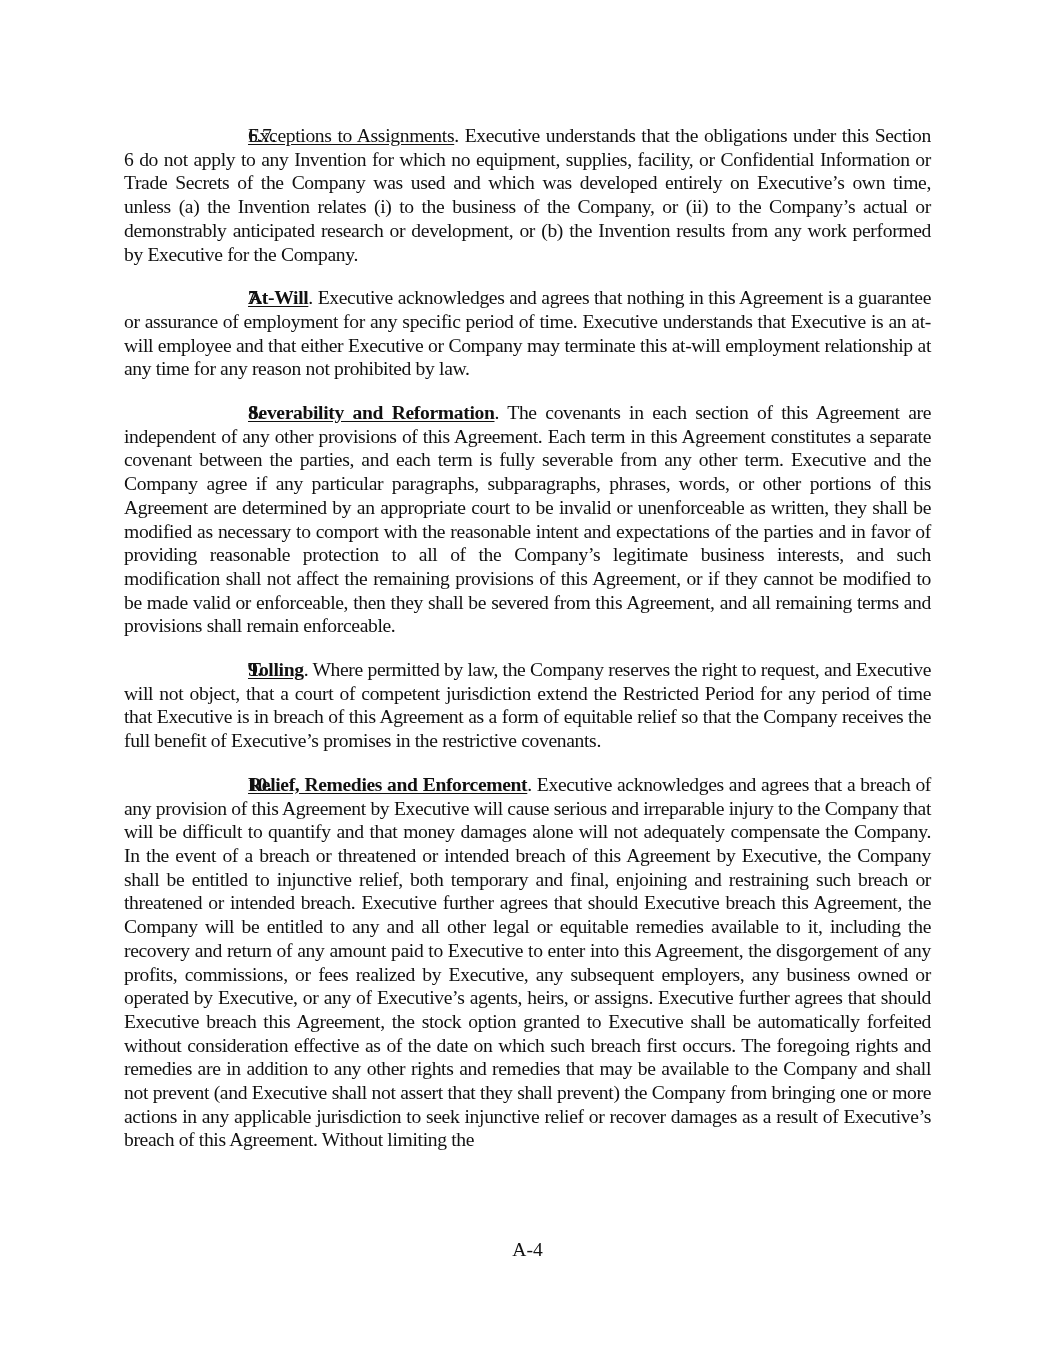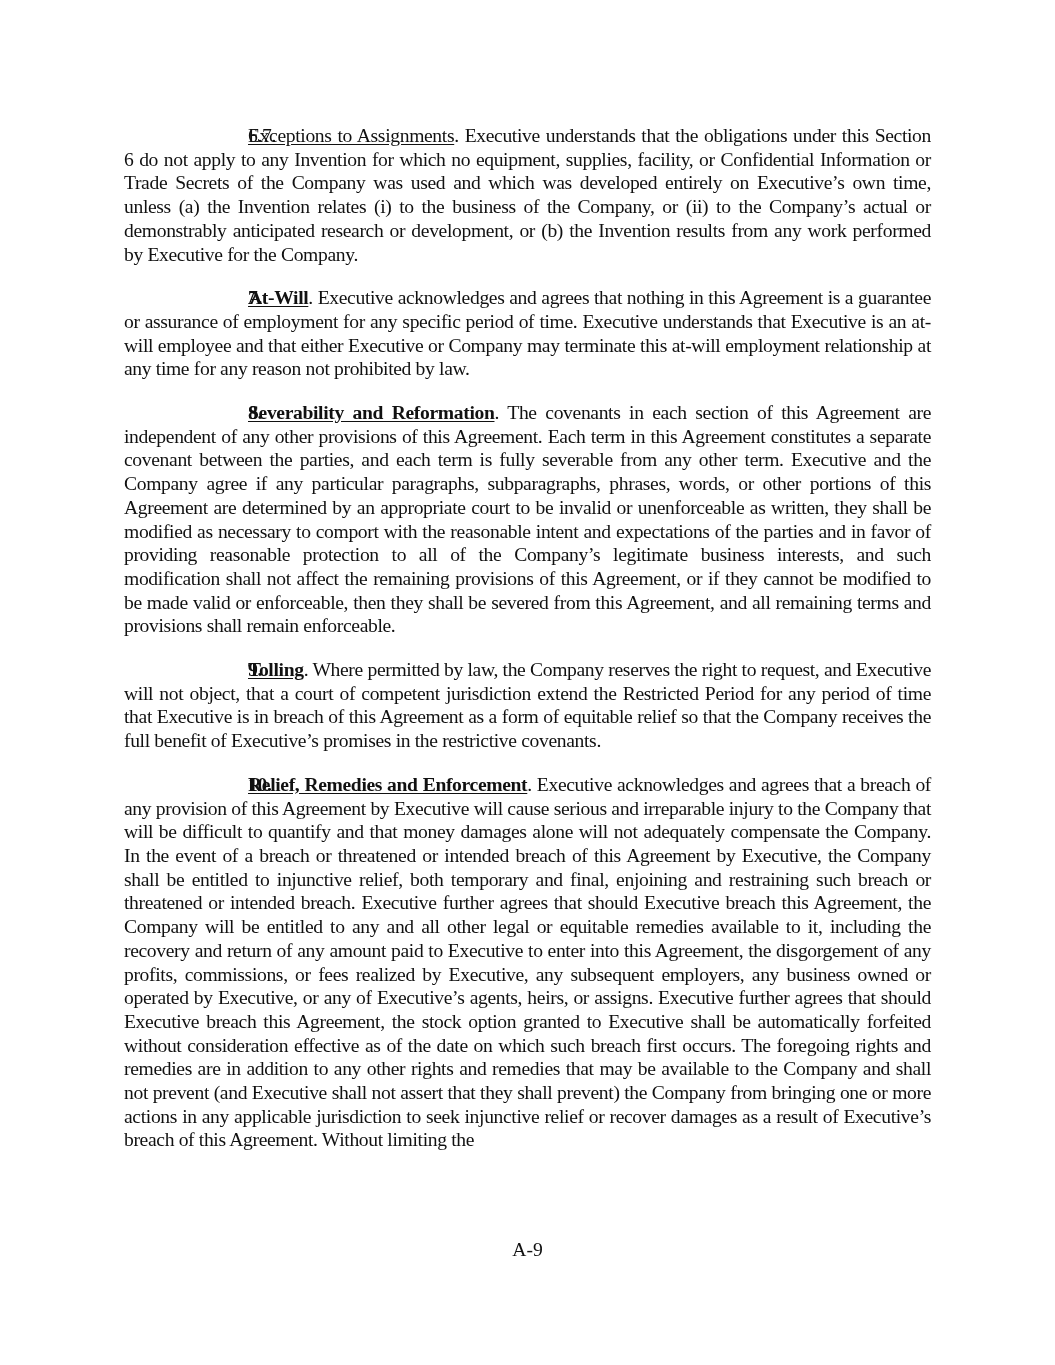--- a/index.html
+++ b/index.html
@@ -82,13 +82,13 @@
   <p class="para main">
     <span class="num">9.</span><span class="heading">Tolling</span><span>.  Where permitted by law, the Company reserves the right to request, and Executive will not object, that a court of competent jurisdiction extend the Restricted Period for any period of time that Executive is in breach of this Agreement as a form of equitable relief so that the Company receives the full benefit of Executive’s promises in the restrictive covenants.</span>
   </p>
 
   <p class="para main">
     <span class="num">10.</span><span class="heading">Relief, Remedies and Enforcement</span><span>.  Executive acknowledges and agrees that a breach of any provision of this Agreement by Executive will cause serious and irreparable injury to the Company that will be difficult to quantify and that money damages alone will not adequately compensate the Company. In the event of a breach or threatened or intended breach of this Agreement by Executive, the Company shall be entitled to injunctive relief, both temporary and final, enjoining and restraining such breach or threatened or intended breach. Executive further agrees that should Executive breach this Agreement, the Company will be entitled to any and all other legal or equitable remedies available to it, including the recovery and return of any amount paid to Executive to enter into this Agreement, the disgorgement of any profits, commissions, or fees realized by Executive, any subsequent employers, any business owned or operated by Executive, or any of Executive’s agents, heirs, or assigns. Executive further agrees that should Executive breach this Agreement, the stock option granted to Executive shall be automatically forfeited without consideration effective as of the date on which such breach first occurs. The foregoing rights and remedies are in addition to any other rights and remedies that may be available to the Company and shall not prevent (and Executive shall not assert that they shall prevent) the Company from bringing one or more actions in any applicable jurisdiction to seek injunctive relief or recover damages as a result of Executive’s breach of this Agreement. Without limiting the</span>
   </p>
 
 </div>
 
-<div class="footer">A-9</div>
+<div class="footer">A-4</div>
 
 </body></html>

